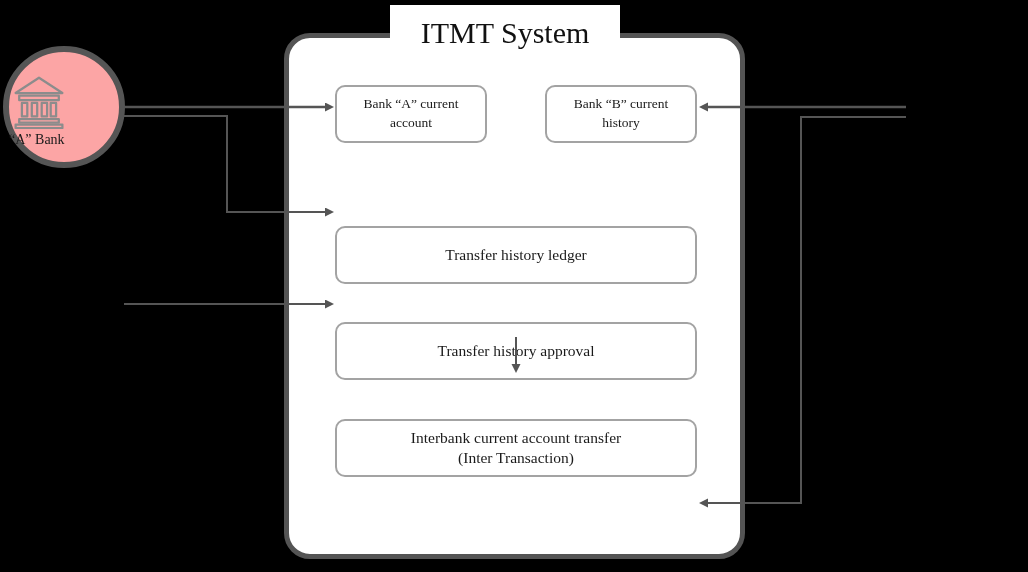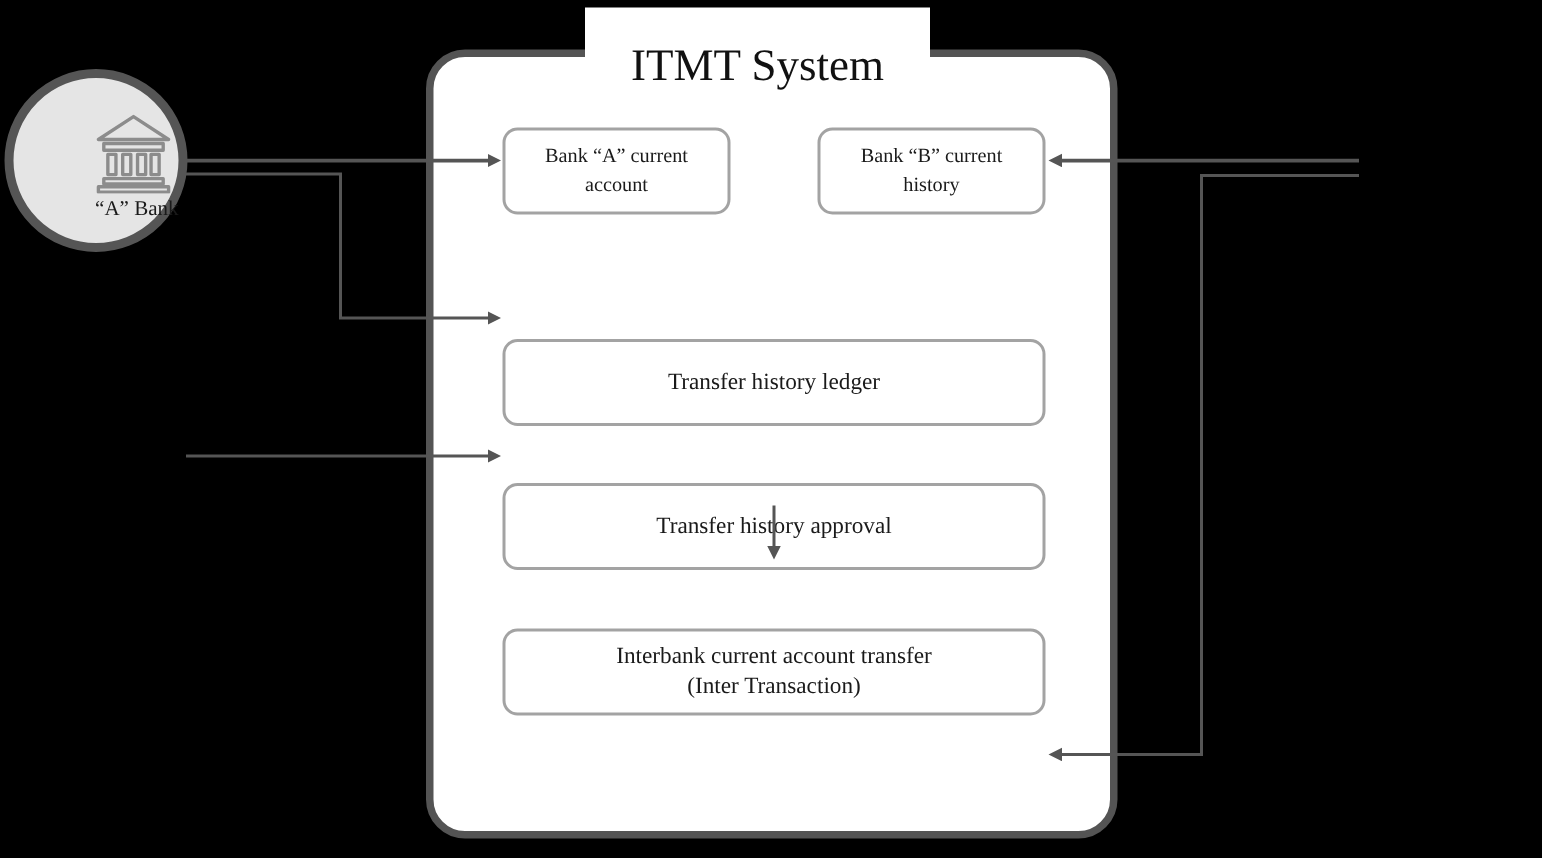--- a/index.html
+++ b/index.html
@@ -30,21 +30,21 @@
   }
   
   .title-box {
     position: absolute;
     left: 390px;
     top: 5px;
     width: 230px;
     height: 56px;
     background: #ffffff;
     display: flex;
-    align-items: flex-end;
+    align-items: center;
     justify-content: center;
     z-index: 6;
   }
   .title-box span {
     font-size: 30px;
     color: #111111;
     white-space: nowrap;
   }
   
   .node {
@@ -81,26 +81,26 @@
   #box-ledger { top: 182px; }
   #box-approval { top: 278px; }
   #box-interbank { top: 375px; }
   #box-withdrawal { top: 471px; }
   
   .actor {
     position: absolute;
     width: 110px;
     height: 110px;
     box-sizing: content-box;
-    background: #e5e5e5;
+    background: #fca5a5;
     border: 6px solid #555555;
     border-radius: 50%;
     display: flex;
     flex-direction: column;
-    align-items: flex-end;
+    align-items: flex-start;
     justify-content: center;
     z-index: 6;
   }
   #actor-a-bank { left: 3px; top: 46px; }
   #actor-central-bank { left: 3px; top: 243px; }
   #actor-b-bank { left: 905px; top: 46px; }
   .actor .bank-icon {
     width: 60px;
     height: 54px;
     margin-top: 8px;

